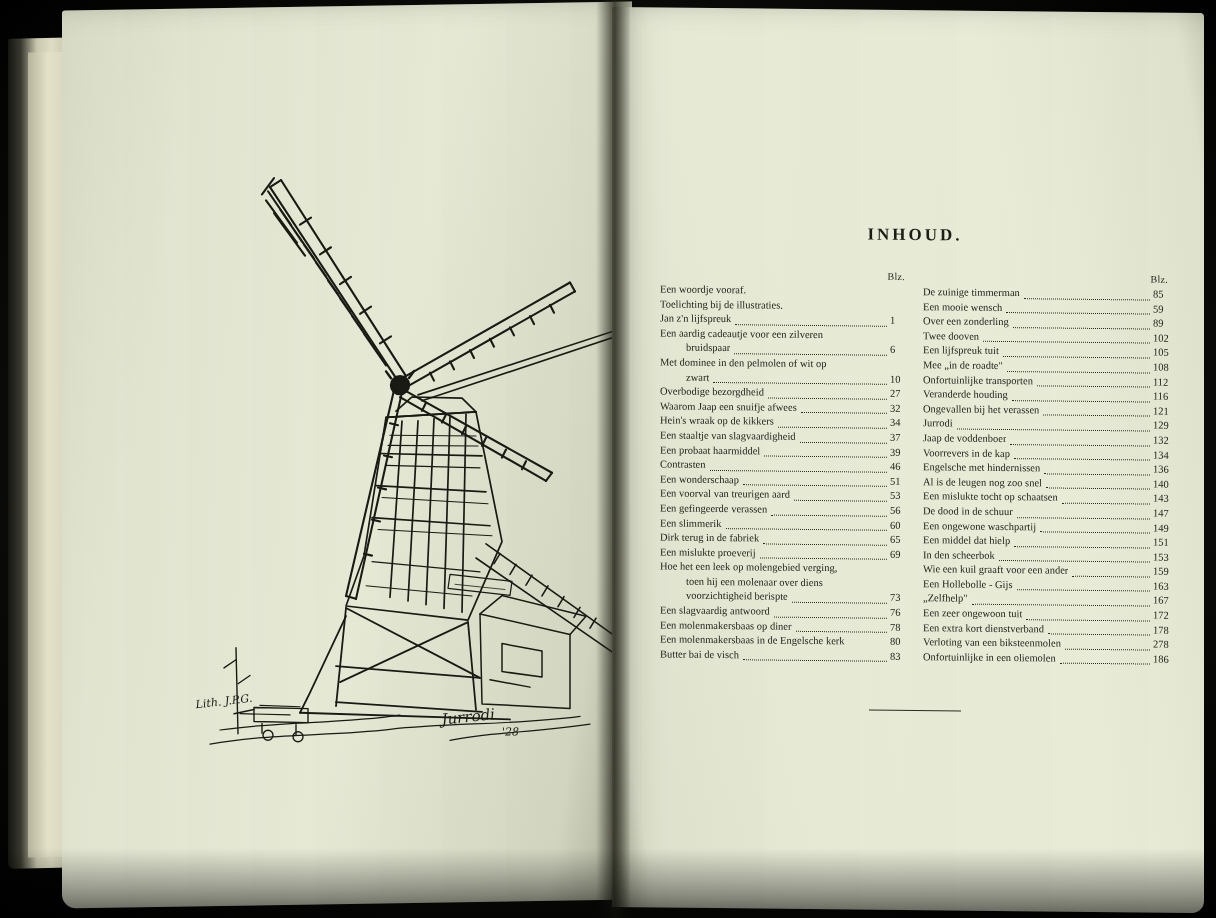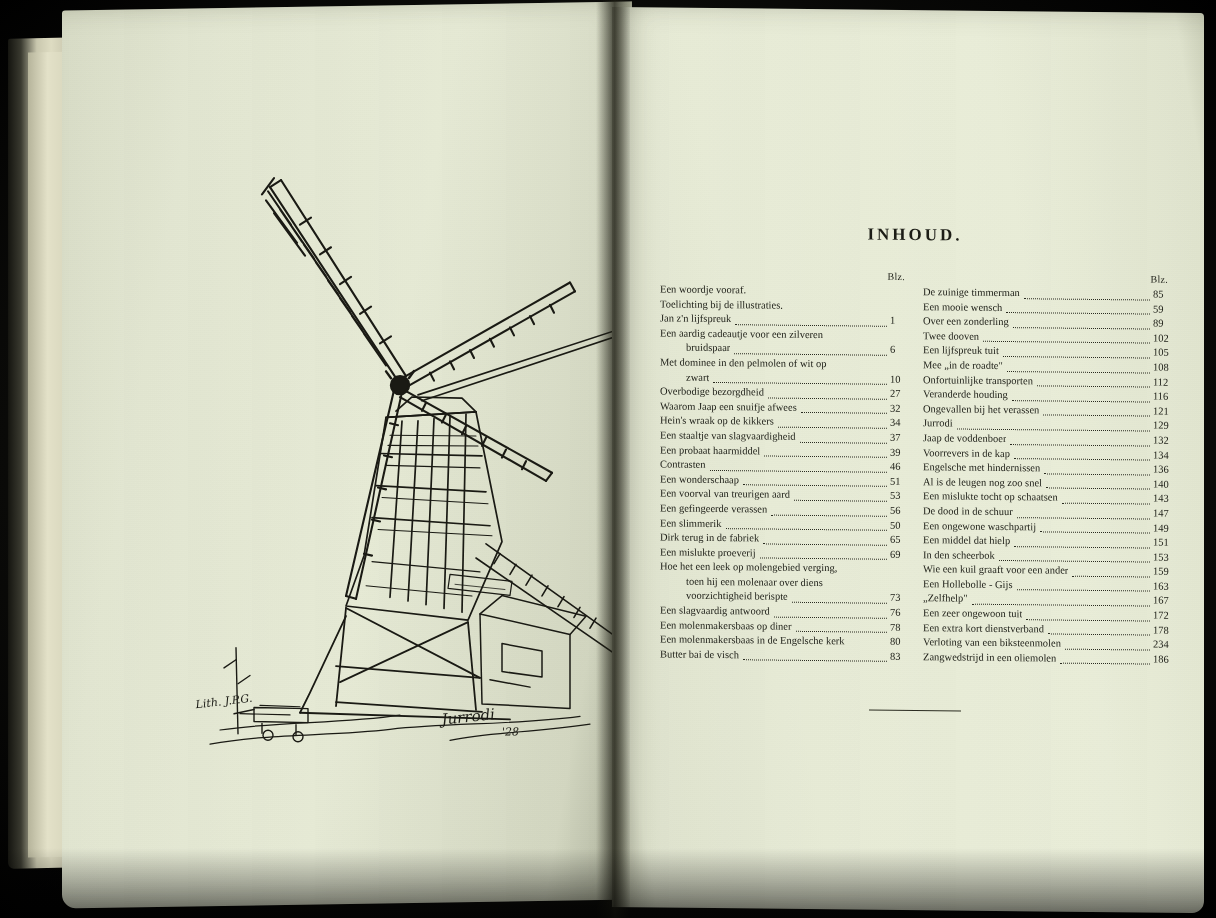--- a/index.html
+++ b/index.html
@@ -382,21 +382,21 @@
                 <span class="pg">53</span>
               </div>
               <div class="entry">
                 <span class="t">Een gefingeerde verassen</span>
                 <span class="dots"></span>
                 <span class="pg">56</span>
               </div>
               <div class="entry">
                 <span class="t">Een slimmerik</span>
                 <span class="dots"></span>
-                <span class="pg">50</span>
+                <span class="pg">60</span>
               </div>
               <div class="entry">
                 <span class="t">Dirk terug in de fabriek</span>
                 <span class="dots"></span>
                 <span class="pg">65</span>
               </div>
               <div class="entry">
                 <span class="t">Een mislukte proeverij</span>
                 <span class="dots"></span>
                 <span class="pg">69</span>
@@ -560,24 +560,24 @@
                 <span class="pg">172</span>
               </div>
               <div class="entry">
                 <span class="t">Een extra kort dienstverband</span>
                 <span class="dots"></span>
                 <span class="pg">178</span>
               </div>
               <div class="entry">
                 <span class="t">Verloting van een biksteenmolen</span>
                 <span class="dots"></span>
-                <span class="pg">234</span>
-              </div>
-              <div class="entry">
-                <span class="t">Zangwedstrijd in een oliemolen</span>
+                <span class="pg">278</span>
+              </div>
+              <div class="entry">
+                <span class="t">Onfortuinlijke in een oliemolen</span>
                 <span class="dots"></span>
                 <span class="pg">186</span>
               </div>
             </div>
         </div>
       </div>
 
       <div class="rule"></div>
     </div>
   </div>

